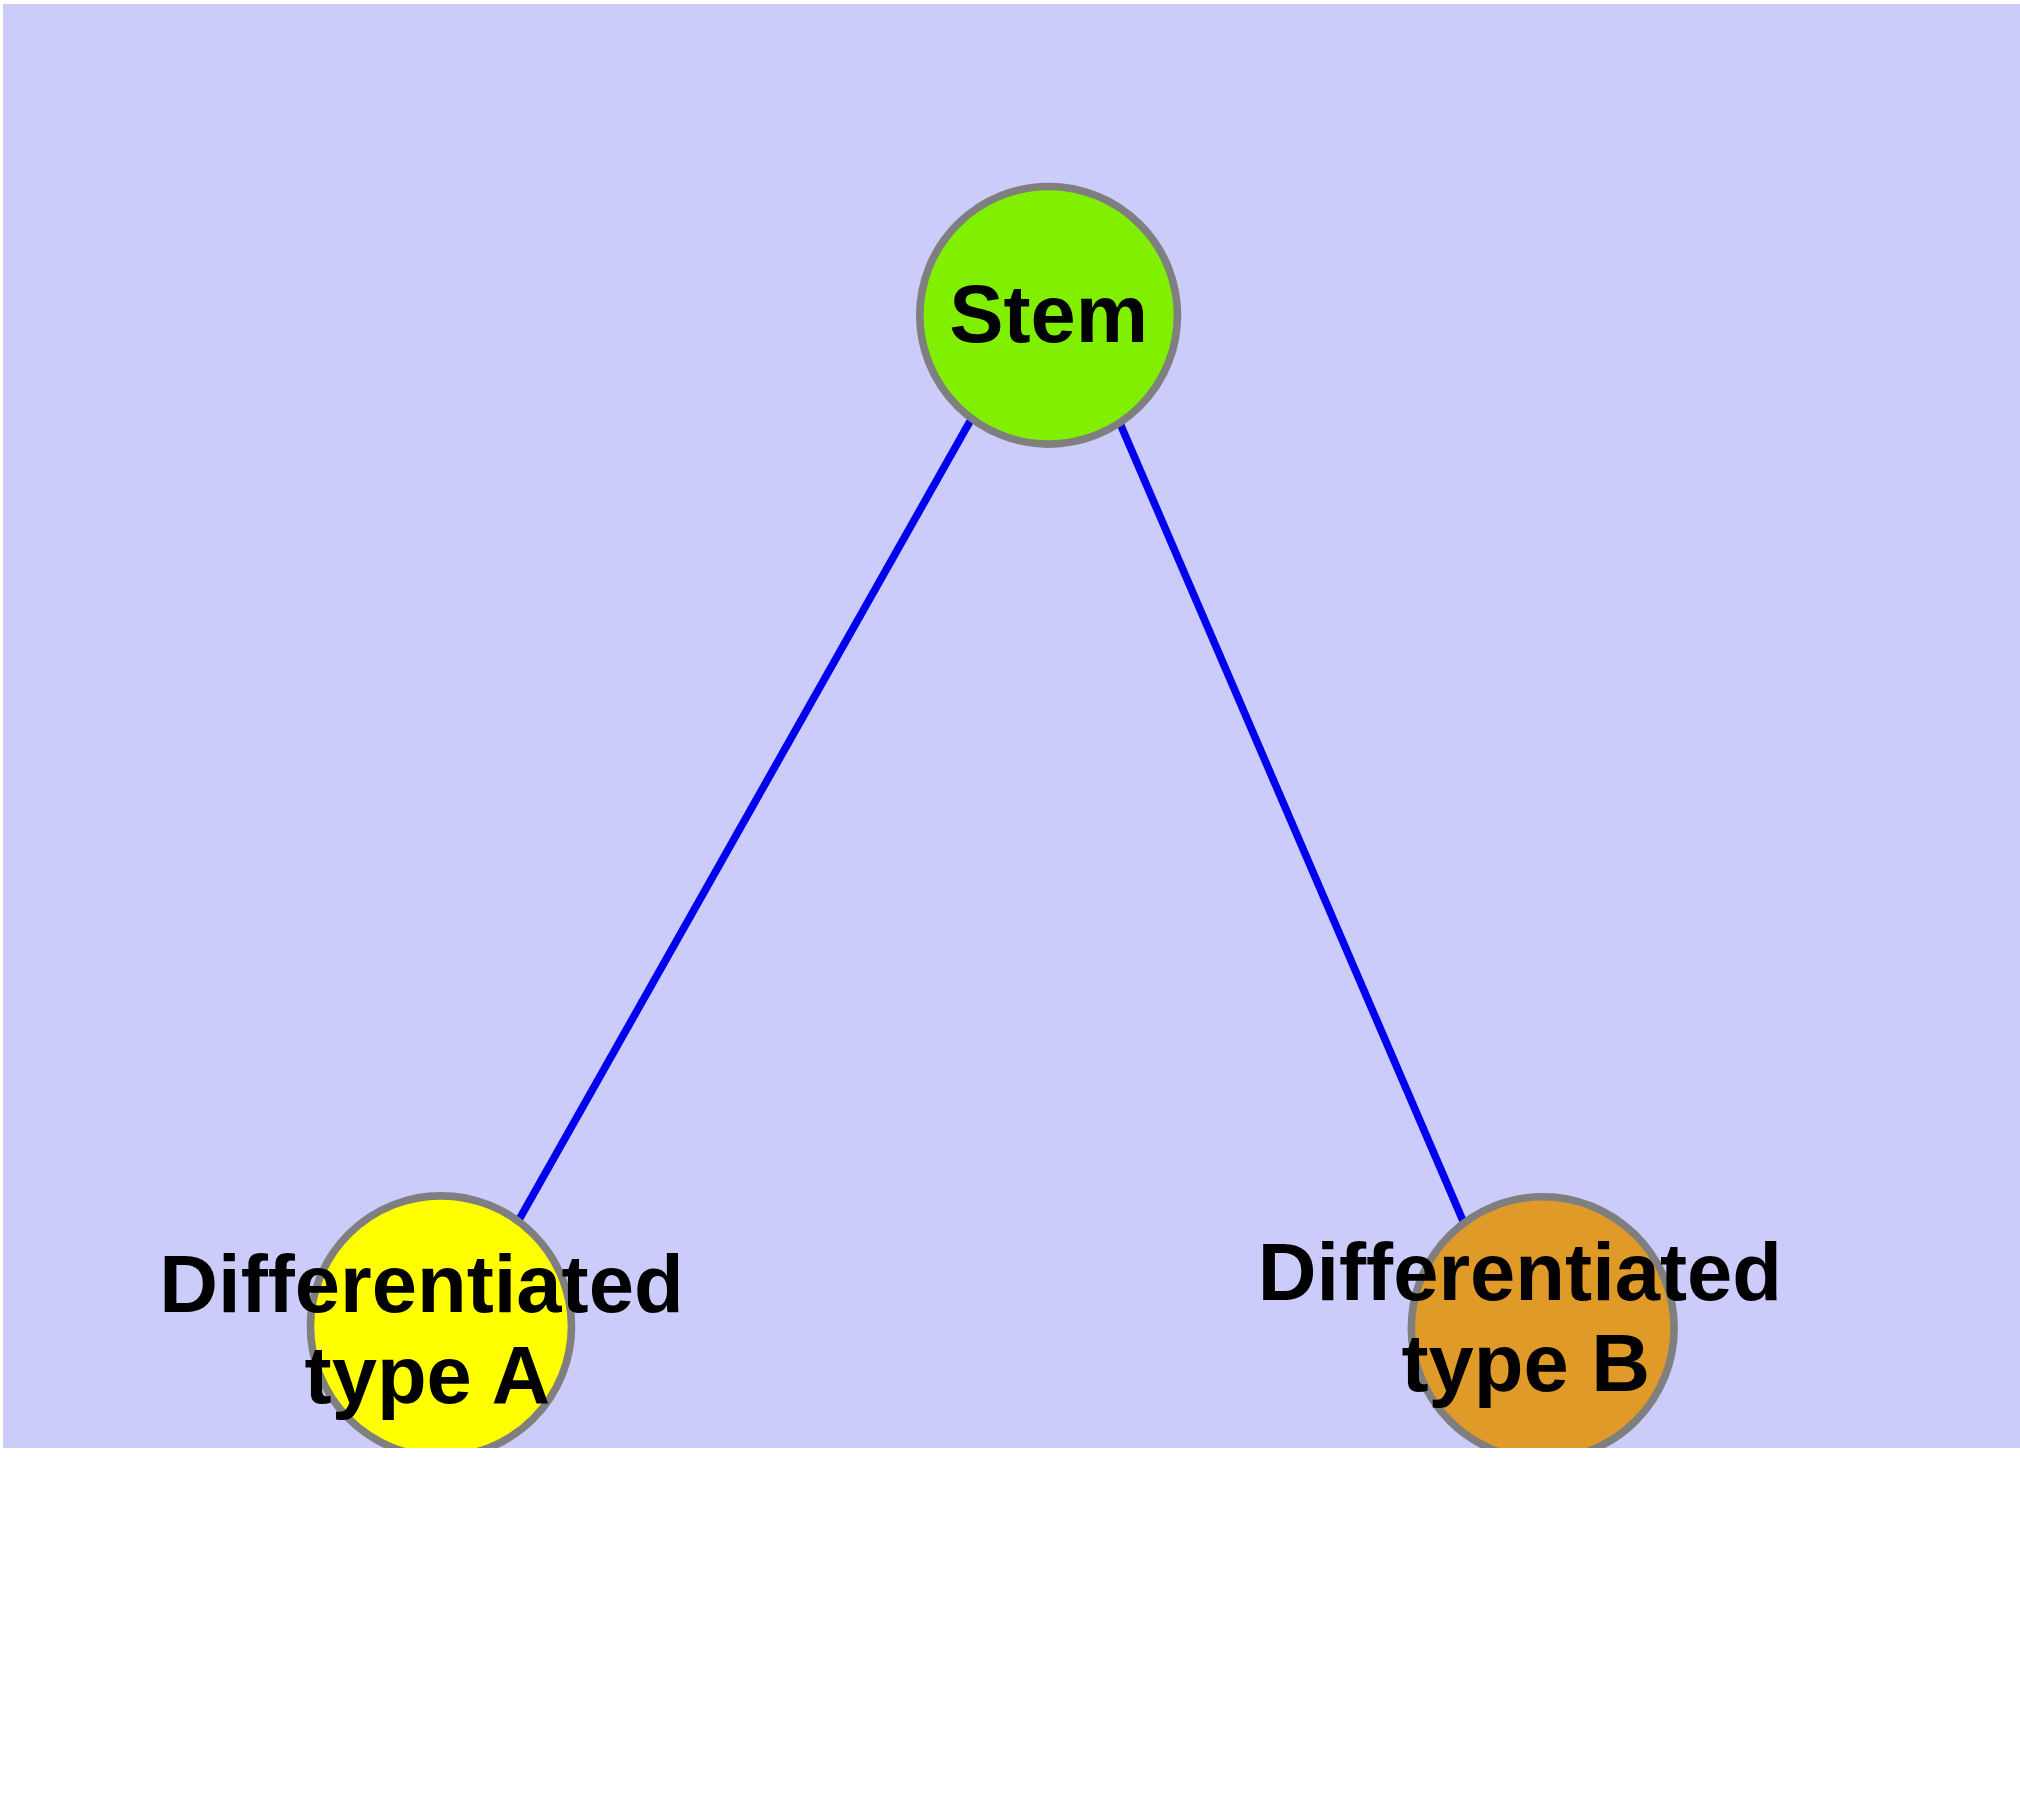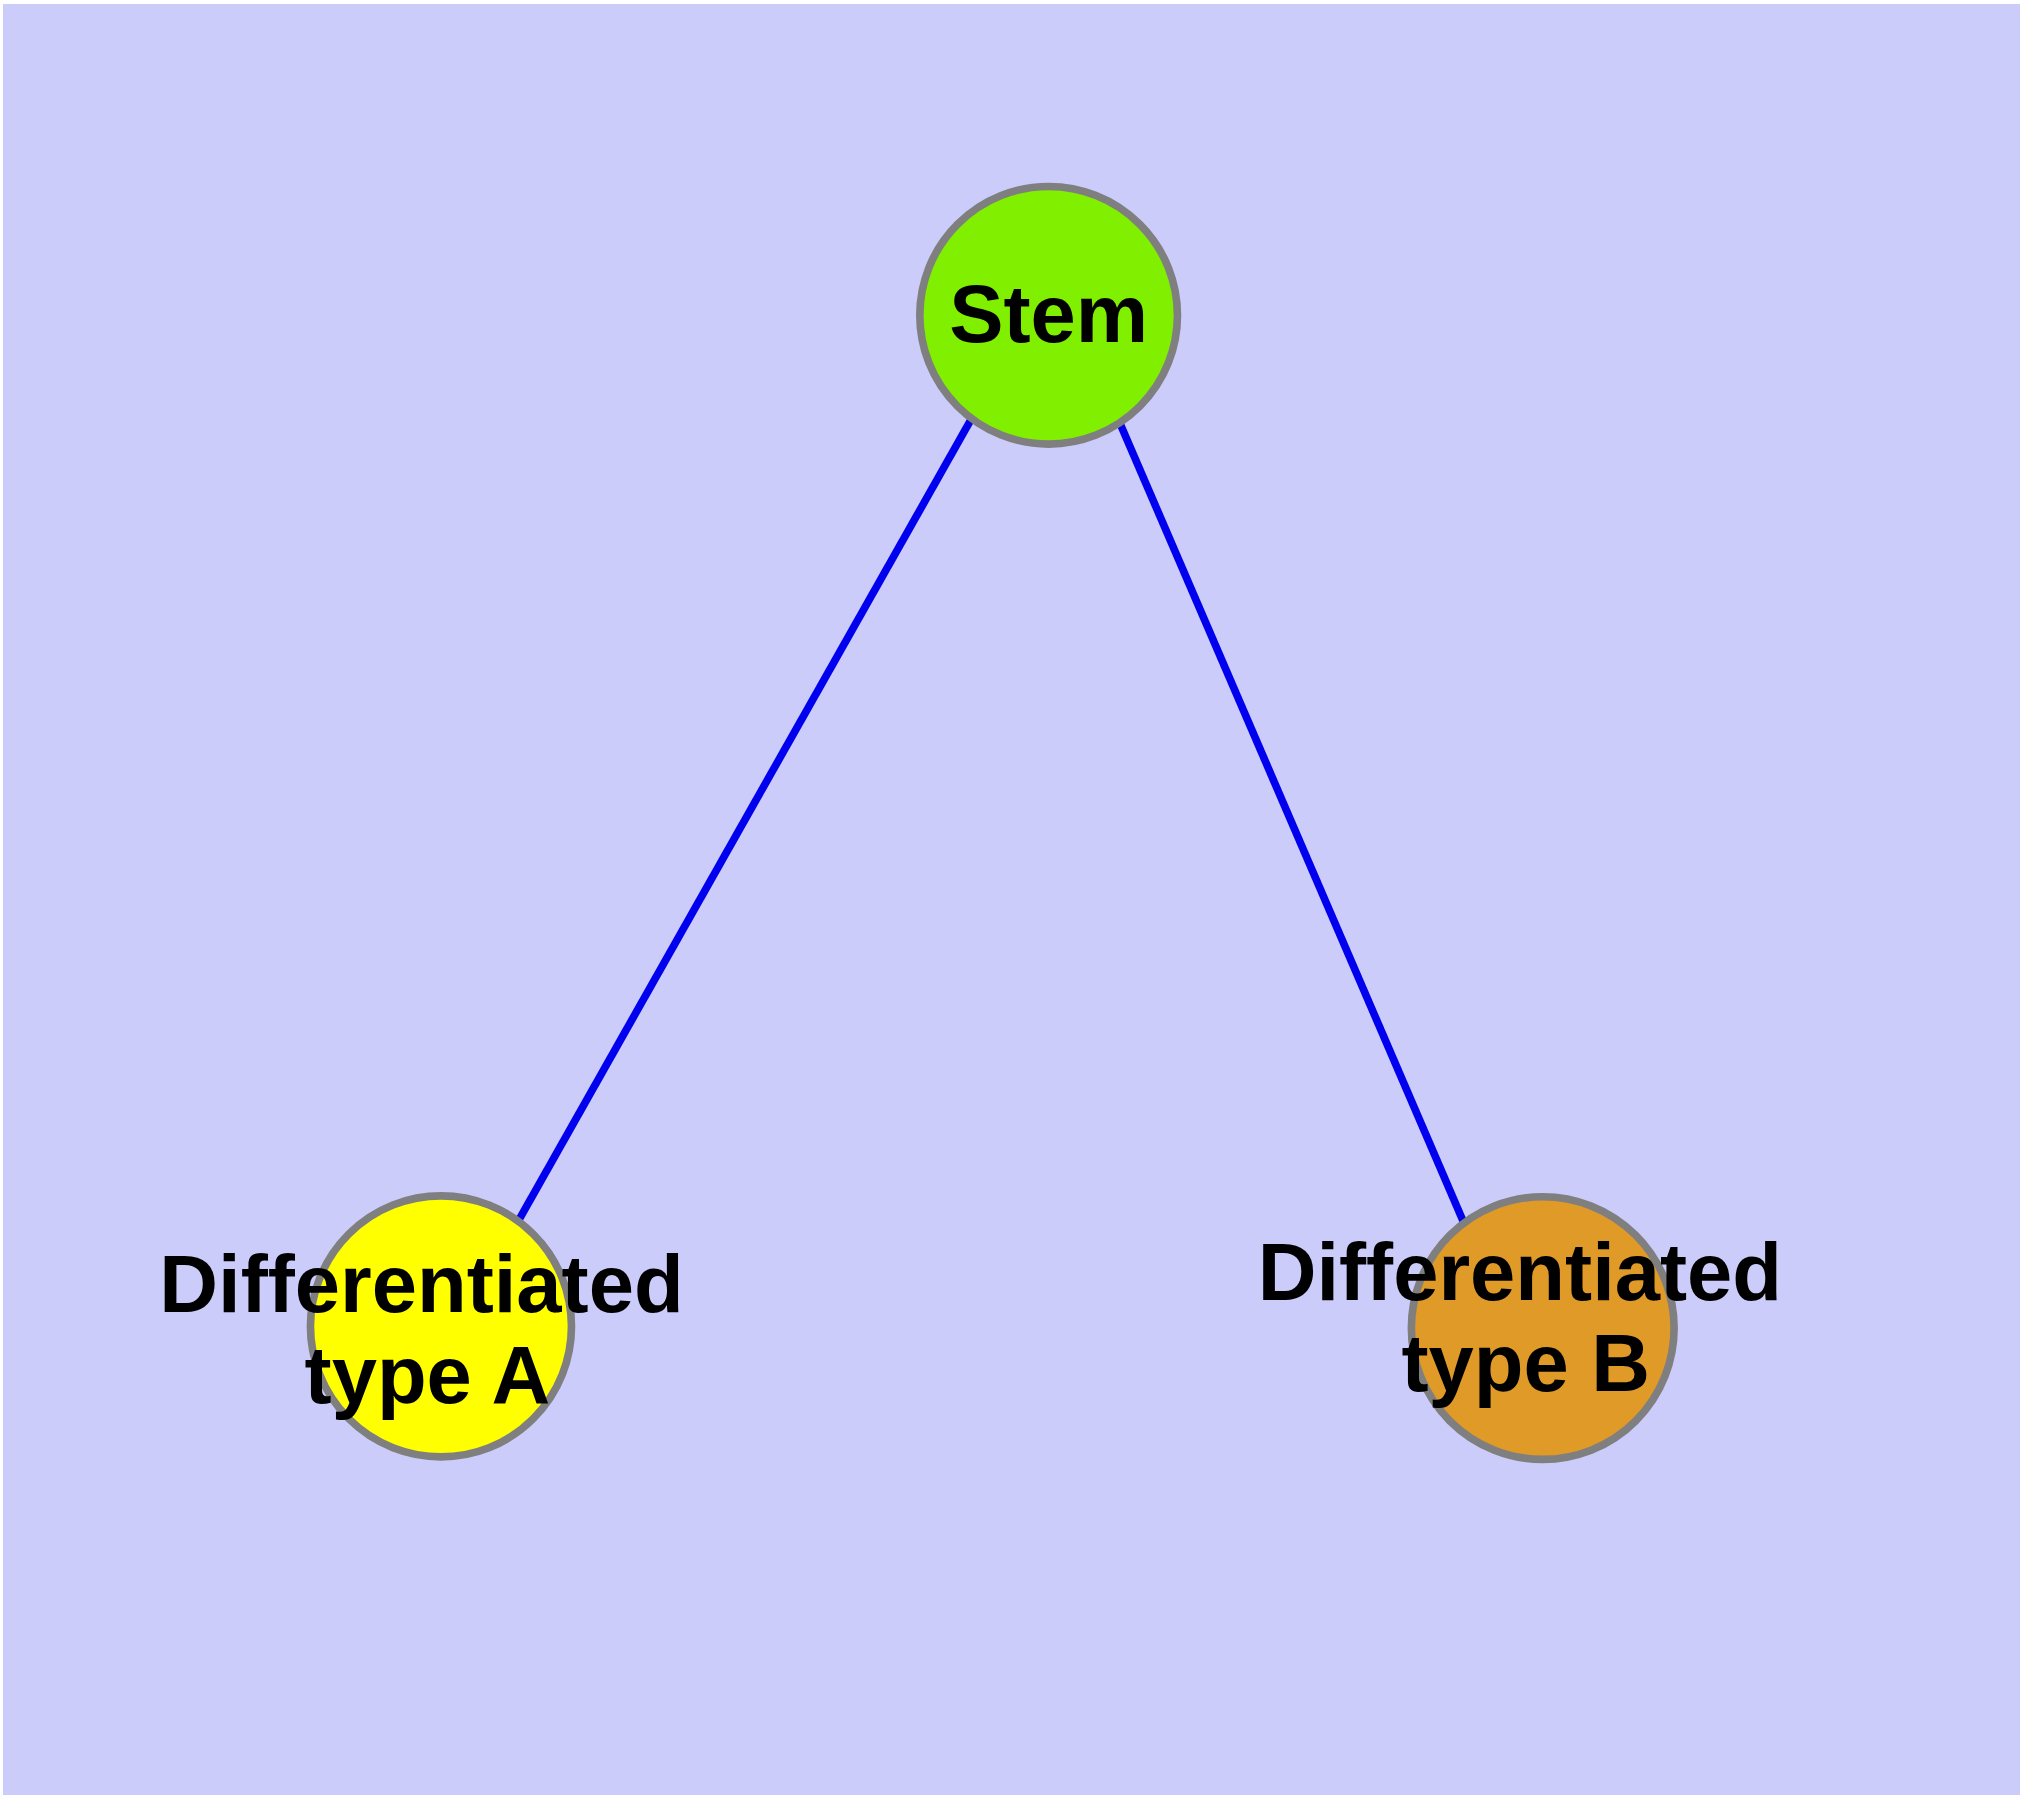--- a/index.html
+++ b/index.html
@@ -7,21 +7,21 @@
     margin: 0;
     padding: 0;
     background: #ffffff;
   }
   body {
     font-family: "Liberation Sans", sans-serif;
   }
   #canvas {
     position: relative;
     width: 2021px;
-    height: 1795px;
+    height: 1448px;
     background: #ffffff;
     overflow: hidden;
   }
   #plot-background {
     position: absolute;
     left: 2.5px;
     top: 4.2px;
     width: 2018px;
     height: 1808px;
     background: #ccccfb;

